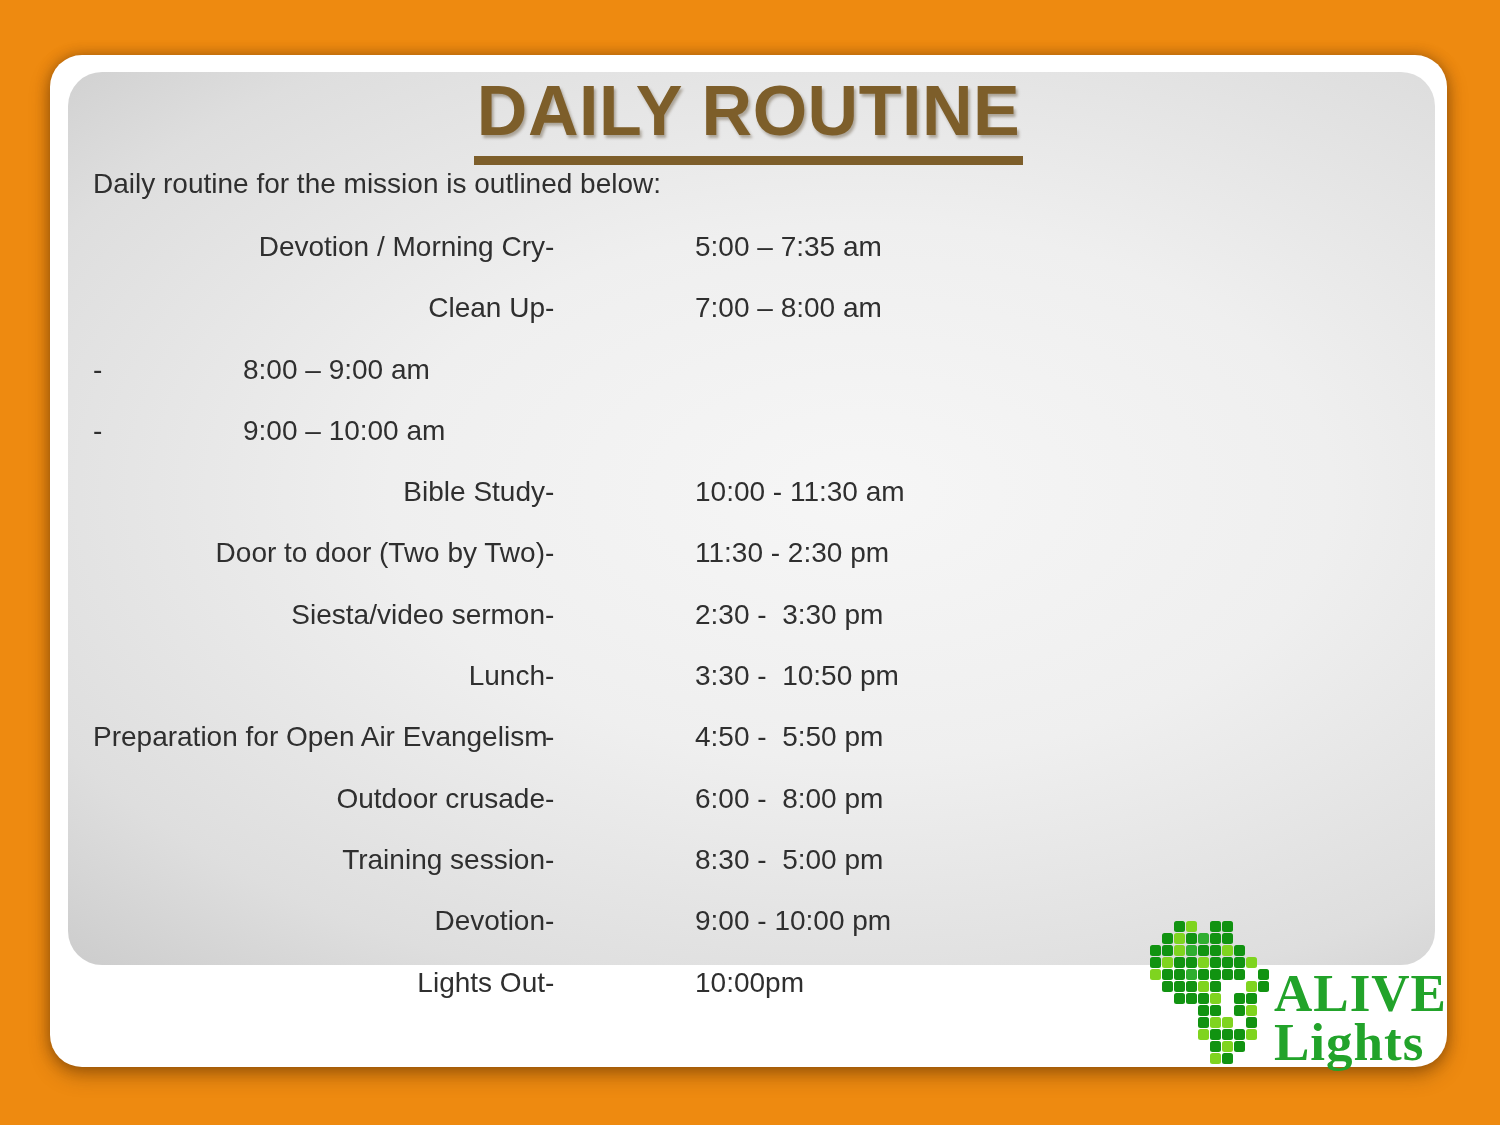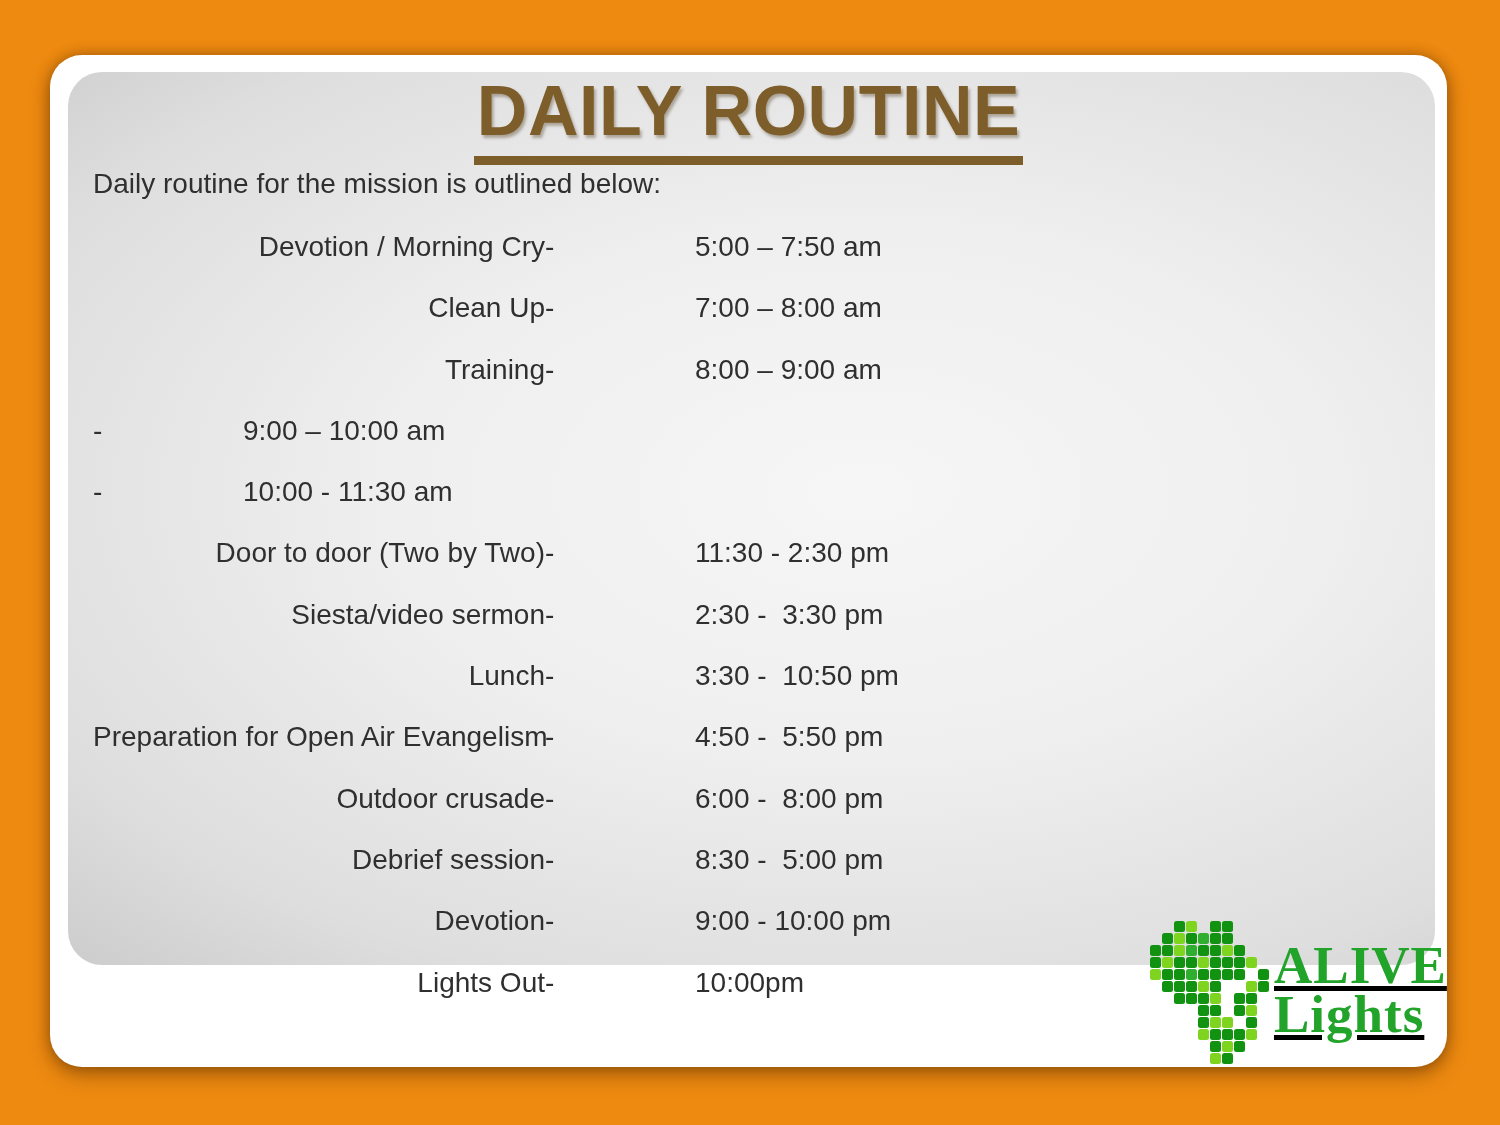--- a/index.html
+++ b/index.html
@@ -47,21 +47,21 @@
     line-height:33px;margin-bottom:30px;white-space:nowrap;
   }
   .routine-row{
     display:flex;align-items:flex-start;height:61.3px;
     font-size:28px;line-height:33px;
   }
   .cell-activity{width:452px;white-space:nowrap;text-align:right;}
   .cell-dash{width:150px;}
   .cell-time{white-space:pre;}
   .logo{
-    position:absolute;left:1100px;top:866px;display:flex;align-items:flex-start;text-decoration:underline;
+    position:absolute;left:1100px;top:866px;display:flex;align-items:flex-end;
   }
   .logo-mosaic{display:block;}
   .logo-text{
     margin-top:20px;margin-left:2px;
     font-family:"Liberation Serif", serif;font-weight:bold;
     font-size:53px;line-height:49px;letter-spacing:1px;
     white-space:nowrap;
   }
 </style>
 </head>
@@ -74,37 +74,37 @@
   <div class="title-wrap">
     <span class="slide-title">DAILY ROUTINE</span>
   </div>
 
   <div class="content">
     <div class="intro-line">Daily routine for the mission is outlined below:</div>
     <div id="routine-list">
         <div class="routine-row">
           <div class="cell-activity">Devotion / Morning Cry</div>
           <div class="cell-dash">-</div>
-          <div class="cell-time">5:00 – 7:50 am</div>
+          <div class="cell-time">5:00 – 7:35 am</div>
         </div>
         <div class="routine-row">
           <div class="cell-activity">Clean Up</div>
           <div class="cell-dash">-</div>
           <div class="cell-time">7:00 – 8:00 am</div>
         </div>
         <div class="routine-row">
-          <div class="cell-activity">Training</div>
           <div class="cell-dash">-</div>
           <div class="cell-time">8:00 – 9:00 am</div>
         </div>
         <div class="routine-row">
           <div class="cell-dash">-</div>
           <div class="cell-time">9:00 – 10:00 am</div>
         </div>
         <div class="routine-row">
+          <div class="cell-activity">Bible Study</div>
           <div class="cell-dash">-</div>
           <div class="cell-time">10:00 - 11:30 am</div>
         </div>
         <div class="routine-row">
           <div class="cell-activity">Door to door (Two by Two)</div>
           <div class="cell-dash">-</div>
           <div class="cell-time">11:30 - 2:30 pm</div>
         </div>
         <div class="routine-row">
           <div class="cell-activity">Siesta/video sermon</div>
@@ -120,21 +120,21 @@
           <div class="cell-activity">Preparation for Open Air Evangelism</div>
           <div class="cell-dash">-</div>
           <div class="cell-time">4:50 -  5:50 pm</div>
         </div>
         <div class="routine-row">
           <div class="cell-activity">Outdoor crusade</div>
           <div class="cell-dash">-</div>
           <div class="cell-time">6:00 -  8:00 pm</div>
         </div>
         <div class="routine-row">
-          <div class="cell-activity">Debrief session</div>
+          <div class="cell-activity">Training session</div>
           <div class="cell-dash">-</div>
           <div class="cell-time">8:30 -  5:00 pm</div>
         </div>
         <div class="routine-row">
           <div class="cell-activity">Devotion</div>
           <div class="cell-dash">-</div>
           <div class="cell-time">9:00 - 10:00 pm</div>
         </div>
         <div class="routine-row">
           <div class="cell-activity">Lights Out</div>

